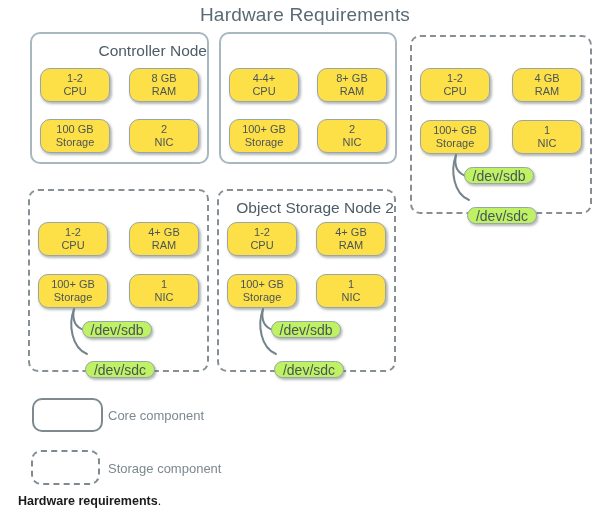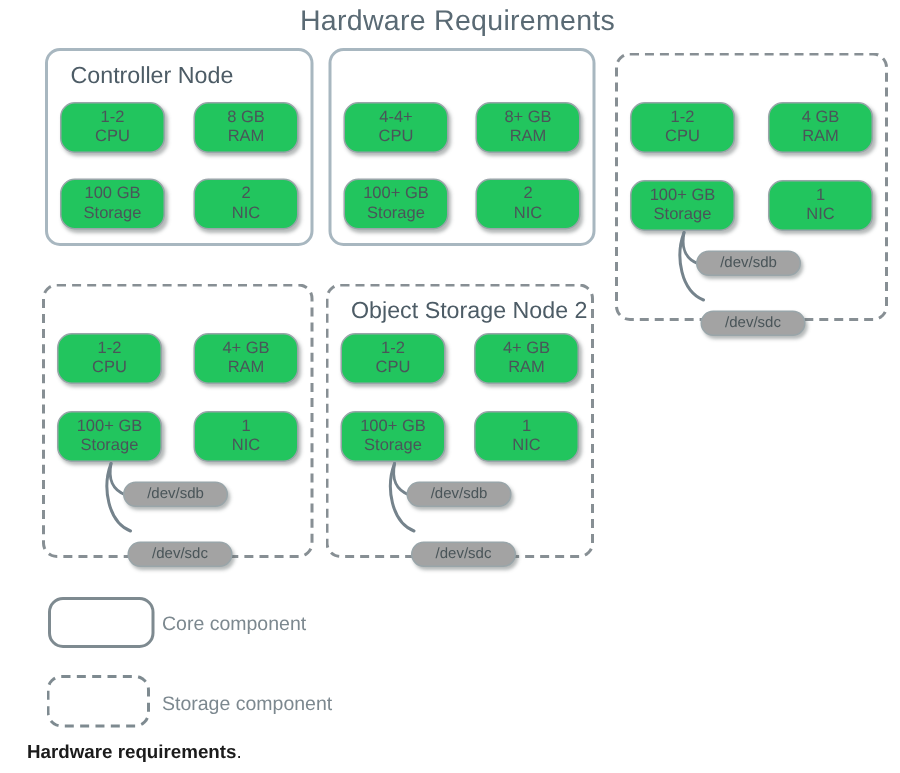--- a/index.html
+++ b/index.html
@@ -8,43 +8,42 @@
     font-family:"Liberation Sans","DejaVu Sans",sans-serif;overflow:hidden;
   }
   .diagram-title{
     position:absolute;left:10px;top:4px;width:590px;text-align:center;
     font-size:19px;color:#5a6a74;letter-spacing:.2px;
   }
   .node{position:absolute;background:#ffffff;border-radius:10px;}
   .node.core{border:2px solid #a8b7c0;}
   .node.optional{border:2px dashed #878f94;}
   .node-title{
-    text-align:left;color:#4d5c66;font-size:15.5px;margin-top:8px;
+    text-align:right;color:#4d5c66;font-size:15.5px;margin-top:8px;
     white-space:nowrap;
-    padding-left:15px;
   }
   .comp-grid{
     position:absolute;left:8px;right:8px;display:grid;
     grid-template-columns:70px 70px;justify-content:space-between;
   }
   .node.core .comp-grid{top:34px;row-gap:17px;}
   .node.optional .comp-grid{top:31px;row-gap:18px;}
   .comp{
     width:70px;height:34px;box-sizing:border-box;
-    background:#22c55e;border:1.5px solid #99a5a9;border-radius:10px;
+    background:#fde047;border:1.5px solid #99a5a9;border-radius:10px;
     box-shadow:1.5px 2px 2.5px rgba(90,100,100,.45);
     display:flex;flex-direction:column;align-items:center;justify-content:center;
     font-size:11px;line-height:13px;color:#4a5559;text-align:center;
   }
   .disk{
     position:absolute;width:70px;height:17px;box-sizing:border-box;
-    background:#a3a3a3;border:1.5px solid #99a5a9;border-radius:9px;
+    background:#bef264;border:1.5px solid #99a5a9;border-radius:9px;
     box-shadow:1.5px 2px 2.5px rgba(90,100,100,.45);
     display:flex;align-items:center;justify-content:center;
-    font-size:10px;color:#4a5559;
+    font-size:14px;color:#4a5559;
   }
   .disk.sdb{left:52px;top:130px;}
   .disk.sdc{left:55px;top:170px;}
   .connector-svg{position:absolute;left:0;top:0;pointer-events:none;}
   .legend-swatch{position:absolute;box-sizing:border-box;border-radius:10px;background:#fff;}
   .legend-swatch.solid{left:32px;top:398px;width:71px;height:34px;border:2px solid #7e8a90;}
   .legend-swatch.dashed{left:31px;top:450px;width:69px;height:35px;border:2px dashed #7e8a90;}
   .legend-label{
     position:absolute;left:108px;font-size:13px;color:#7c888f;white-space:nowrap;
   }

